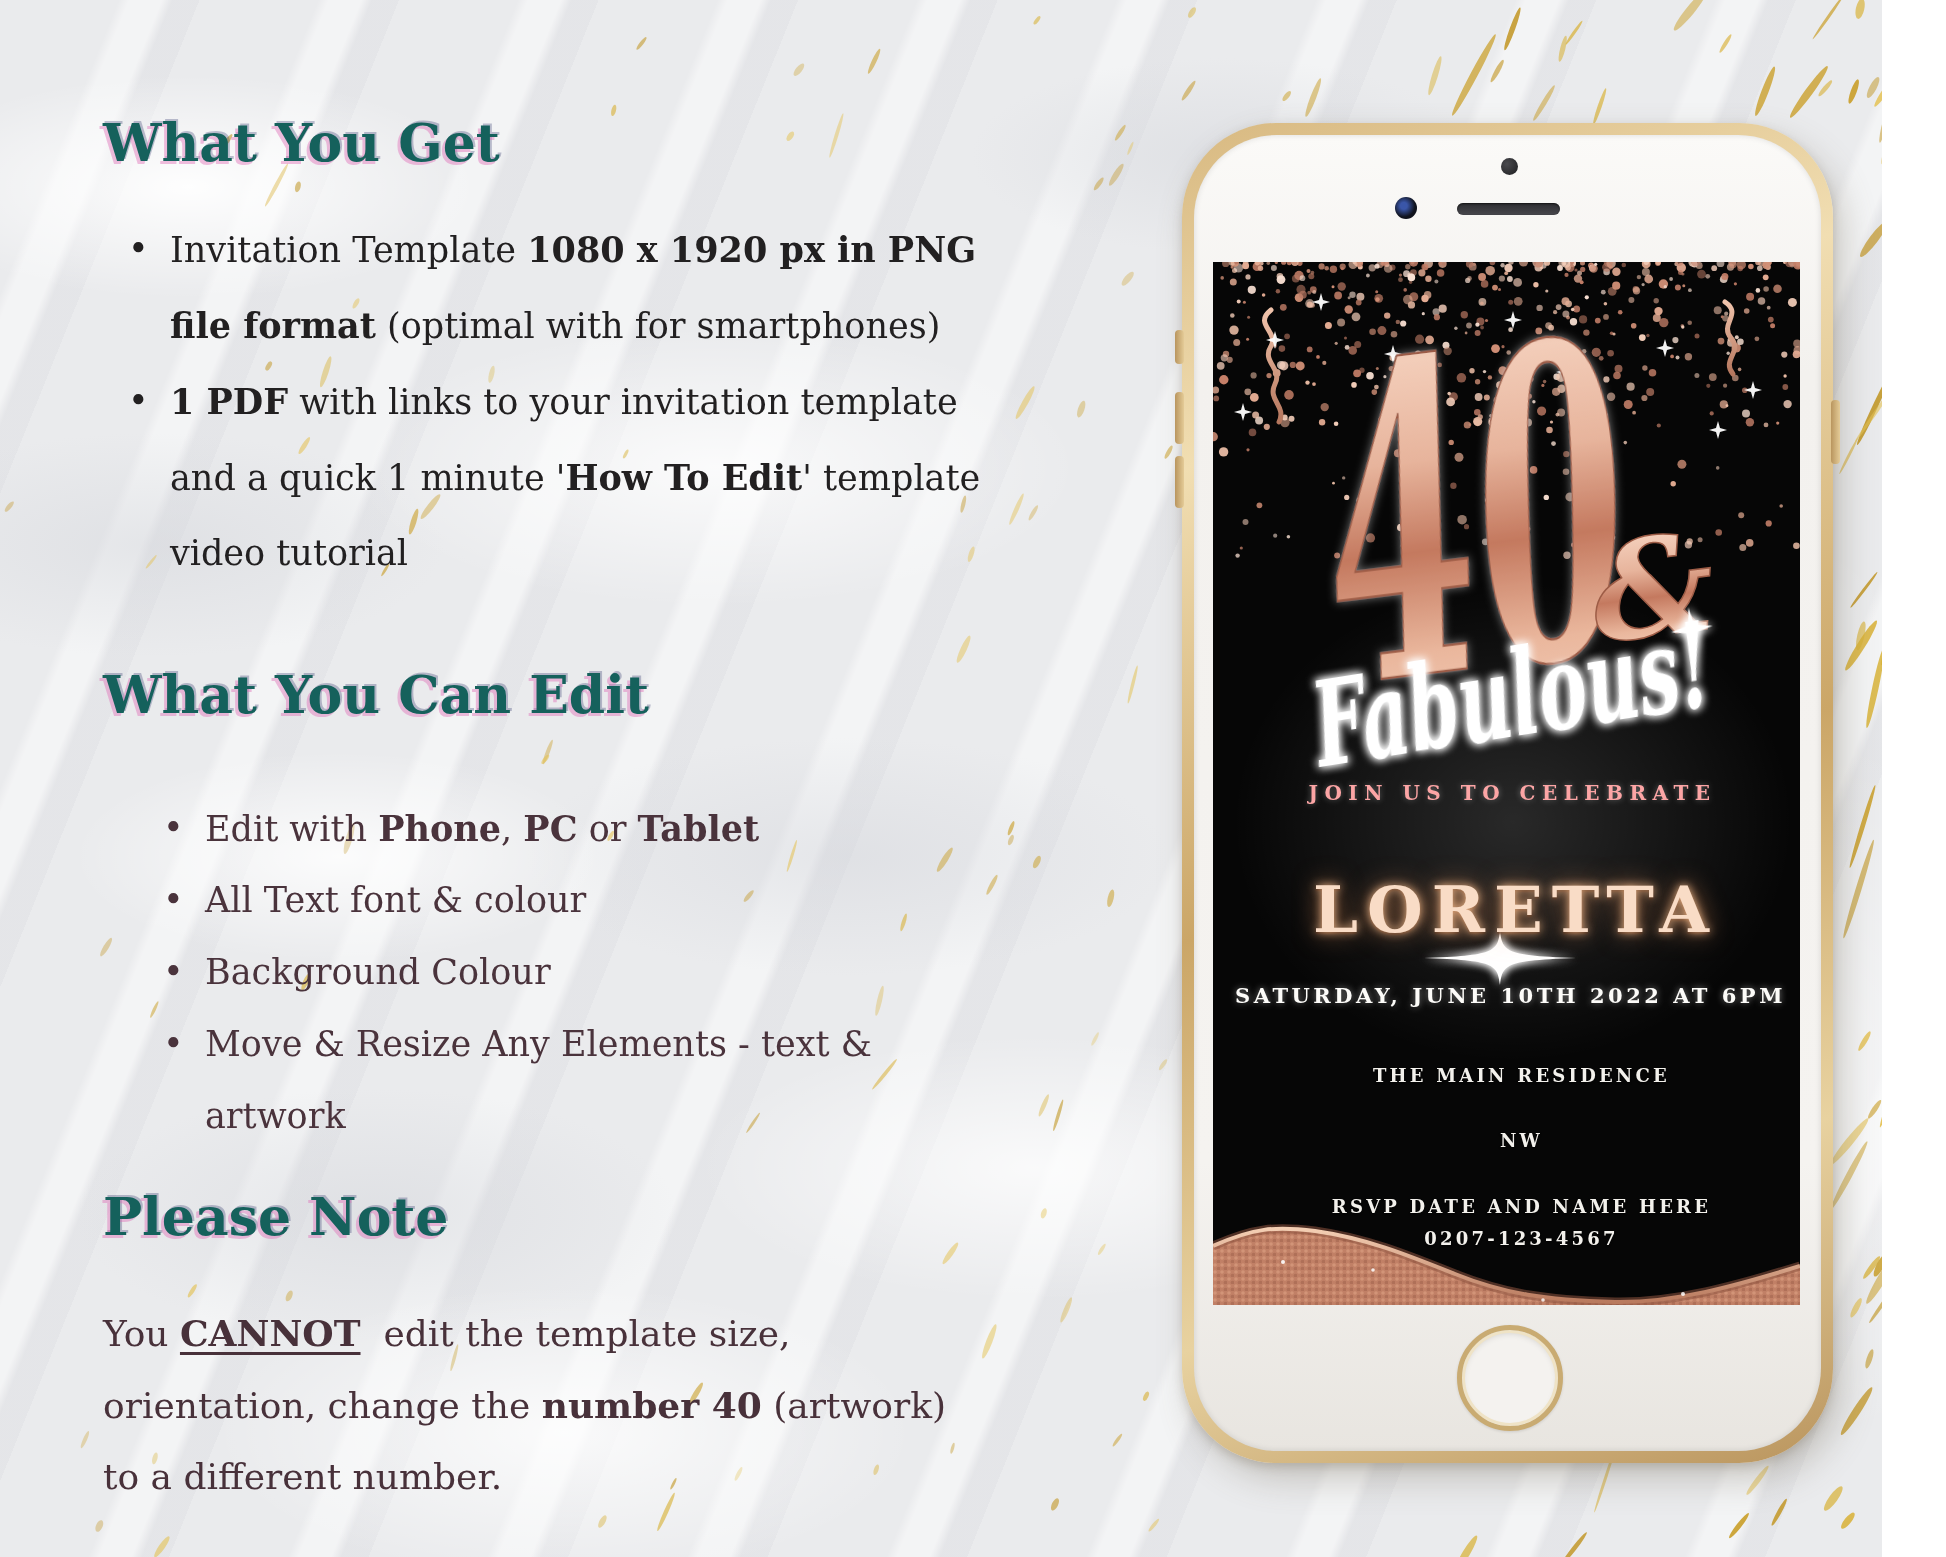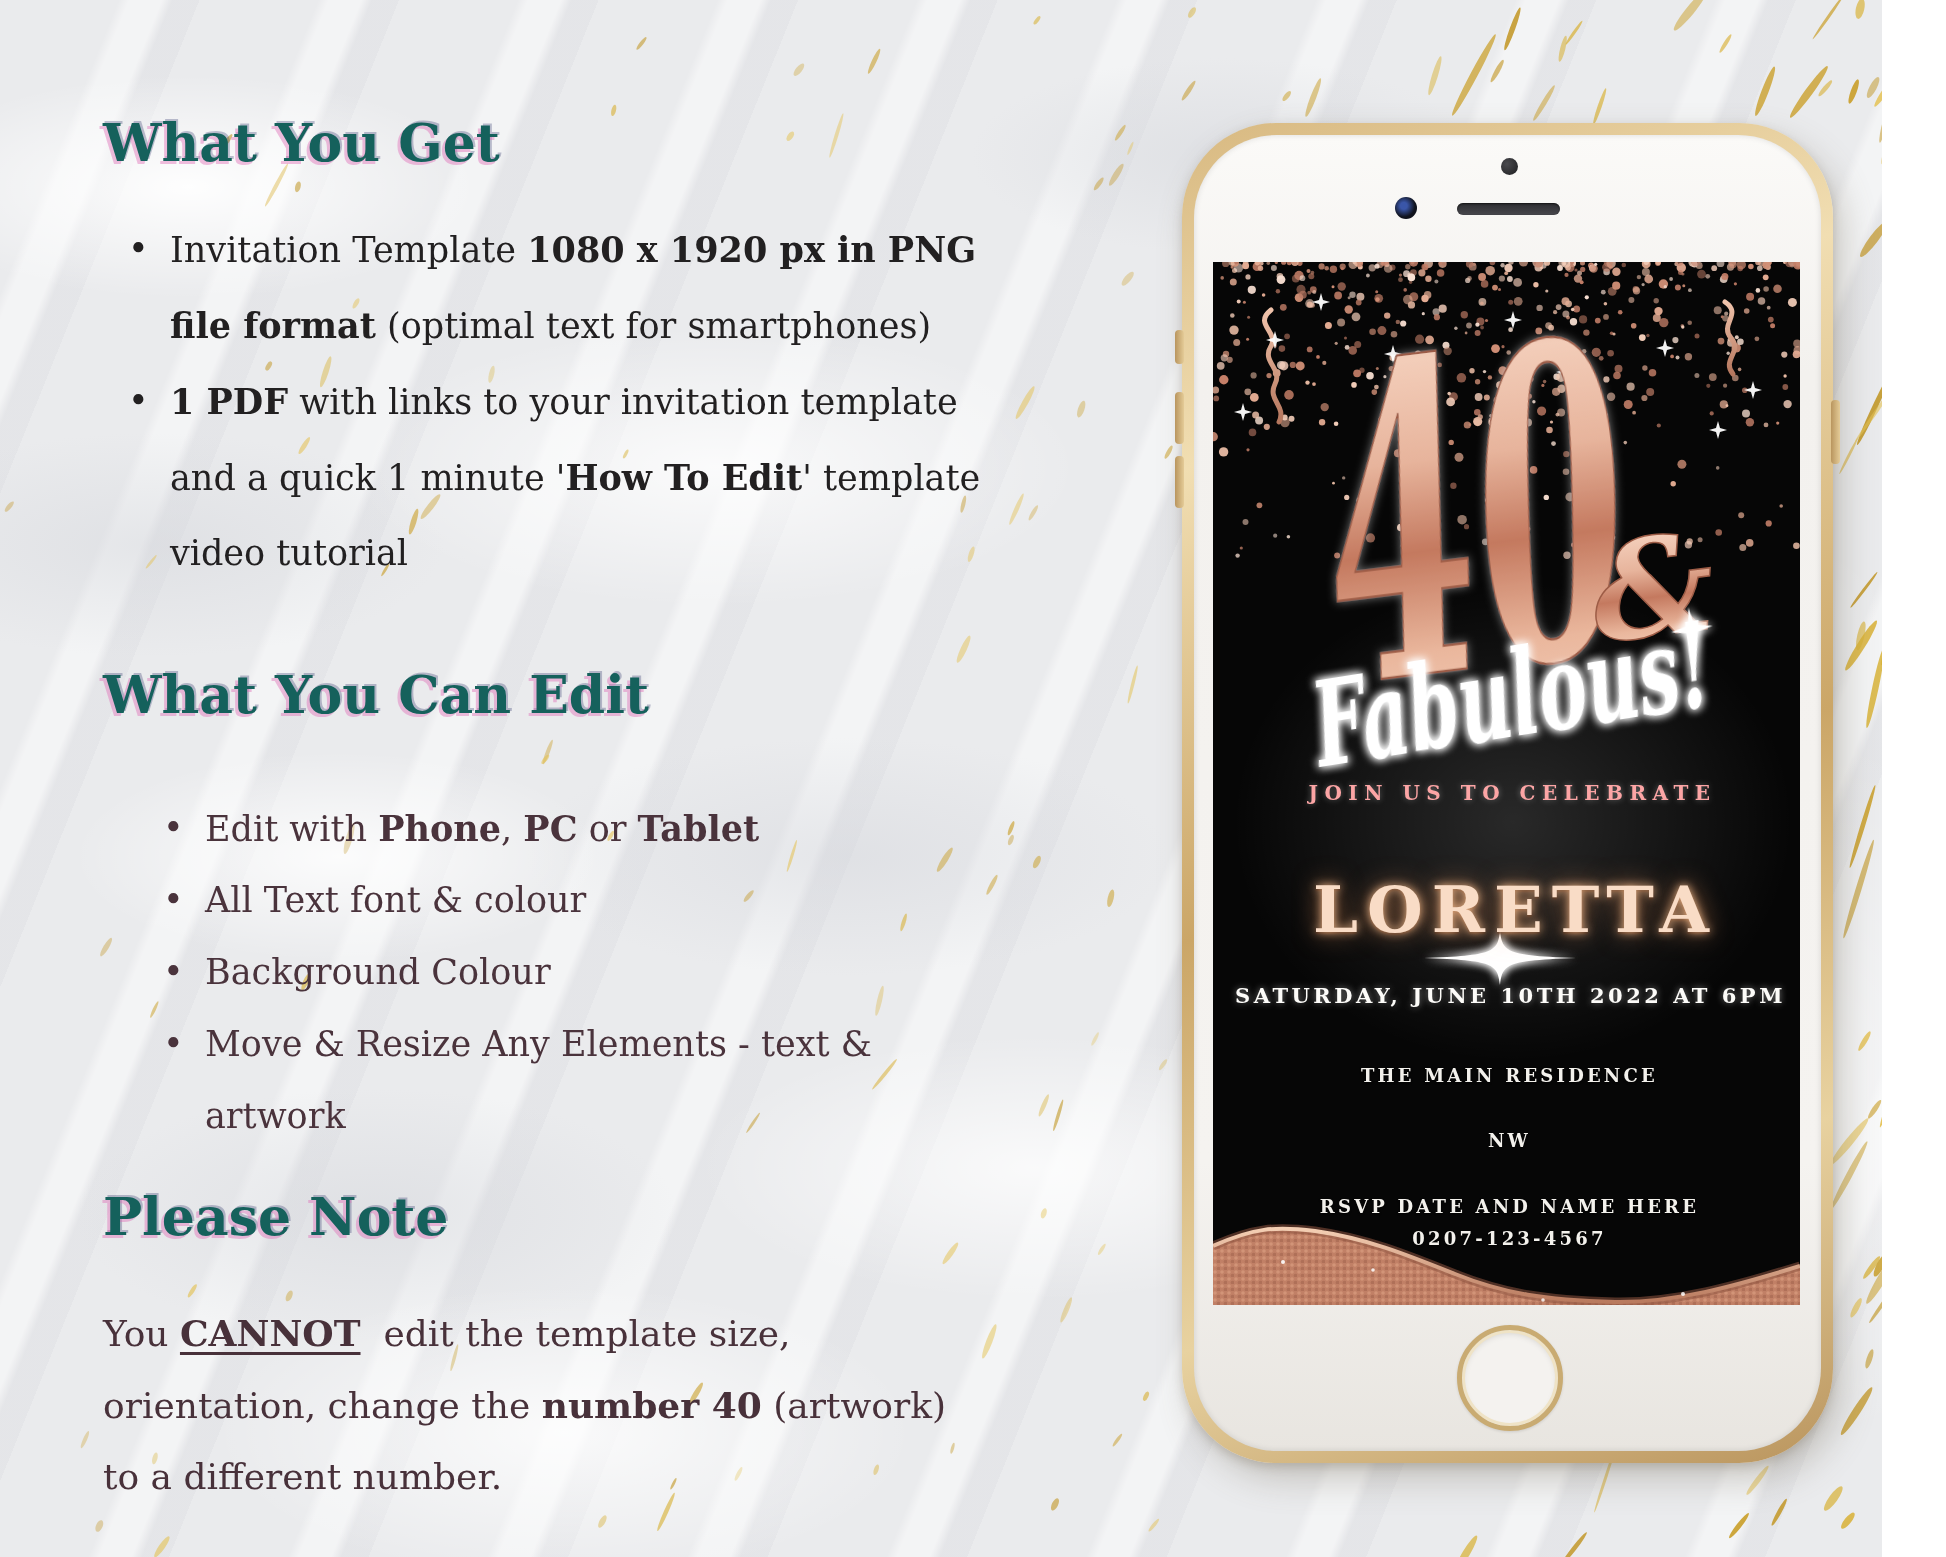--- a/index.html
+++ b/index.html
@@ -50,21 +50,21 @@
     box-shadow:inset 0 0 0 3px #efe3c6, inset 0 3px 7px rgba(0,0,0,.14), 0 1px 3px rgba(0,0,0,.12);}
   .sidebtn{position:absolute;width:9px;border-radius:4px;background:linear-gradient(90deg,#b9955e,#e4cb97);}
   
   .stext{position:absolute;left:0;width:587px;text-align:center;white-space:nowrap;}
   .join{top:519px;font-size:20px;font-weight:700;letter-spacing:6.5px;color:#fca5a5;padding-left:6px;
     text-shadow:0 0 6px rgba(255,255,255,.35);}
   .name{top:610px;font-size:64px;font-weight:700;letter-spacing:9px;color:#f9dcc6;padding-left:9px;
     text-shadow:0 0 10px rgba(255,196,147,.95),0 0 26px rgba(255,158,95,.6),0 2px 2px rgba(60,20,0,.5);}
   .date{top:721px;font-size:21px;font-weight:700;letter-spacing:3.5px;color:#fdfcf9;padding-left:4px;
     text-shadow:0 0 7px rgba(255,255,255,.5),0 2px 3px rgba(0,0,0,.8);}
-  .venue{font-size:18px;font-weight:700;letter-spacing:3.2px;color:#f3f1ec;padding-left:3px;
+  .venue{font-size:18px;font-weight:700;letter-spacing:3.2px;color:#f3f1ec;padding-left:15px;
     text-shadow:0 1px 2px rgba(0,0,0,.7);}
   .v1{top:803px}.v2{top:836px}.v3{top:868px}.r1{top:934px}.r2{top:966px}
   svg{display:block;}
   .scr-svg{position:absolute;left:0;top:0;}
   .specks-svg{position:absolute;left:0;top:0;}
 </style>
 </head>
 <body>
 
 <div class="page">
@@ -241,21 +241,21 @@
       <ellipse cx="304.3" cy="445.6" rx="2.4" ry="10.0" transform="rotate(33 304.3 445.6)" fill="#e4c255" opacity="0.57"></ellipse>
       <ellipse cx="1935.8" cy="1057.3" rx="3.2" ry="10.6" transform="rotate(38 1935.8 1057.3)" fill="#d8b137" opacity="0.77"></ellipse>
       <ellipse cx="1473.9" cy="74.9" rx="3.6" ry="46.1" transform="rotate(28 1473.9 74.9)" fill="#caa02c" opacity="0.74"></ellipse>
       <ellipse cx="1043.8" cy="1105.4" rx="2.3" ry="12.0" transform="rotate(23 1043.8 1105.4)" fill="#d8b137" opacity="0.41"></ellipse>
     </svg>
 
   <div>
     <div class="heading" style="top:112px">What You Get</div>
 
     <div class="tline" style="left:170px;top:229px"><span class="marker">•</span><span><span>Invitation Template </span><b>1080 x 1920 px in PNG</b></span></div>
-    <div class="tline" style="left:170px;top:305px"><span><b>file format</b><span> (optimal text for smartphones)</span></span></div>
+    <div class="tline" style="left:170px;top:305px"><span><b>file format</b><span> (optimal with for smartphones)</span></span></div>
     <div class="tline" style="left:170px;top:381px"><span class="marker">•</span><span><b>1 PDF</b><span> with links to your invitation template</span></span></div>
     <div class="tline" style="left:170px;top:457px"><span><span>and a quick 1 minute '</span><b>How To Edit</b><span>' template</span></span></div>
     <div class="tline" style="left:170px;top:533px"><span><span>video tutorial</span></span></div>
 
     <div class="heading" style="top:664px">What You Can Edit</div>
 
     <div class="tline maroon" style="left:205px;top:808px"><span class="marker">•</span><span><span>Edit with </span><b>Phone</b><span>, </span><b>PC</b><span> or </span><b>Tablet</b></span></div>
     <div class="tline maroon" style="left:205px;top:880px"><span class="marker">•</span><span><span>All Text font &amp; colour</span></span></div>
     <div class="tline maroon" style="left:205px;top:952px"><span class="marker">•</span><span><span>Background Colour</span></span></div>
     <div class="tline maroon" style="left:205px;top:1024px"><span class="marker">•</span><span><span>Move &amp; Resize Any Elements - text &amp;</span></span></div>

